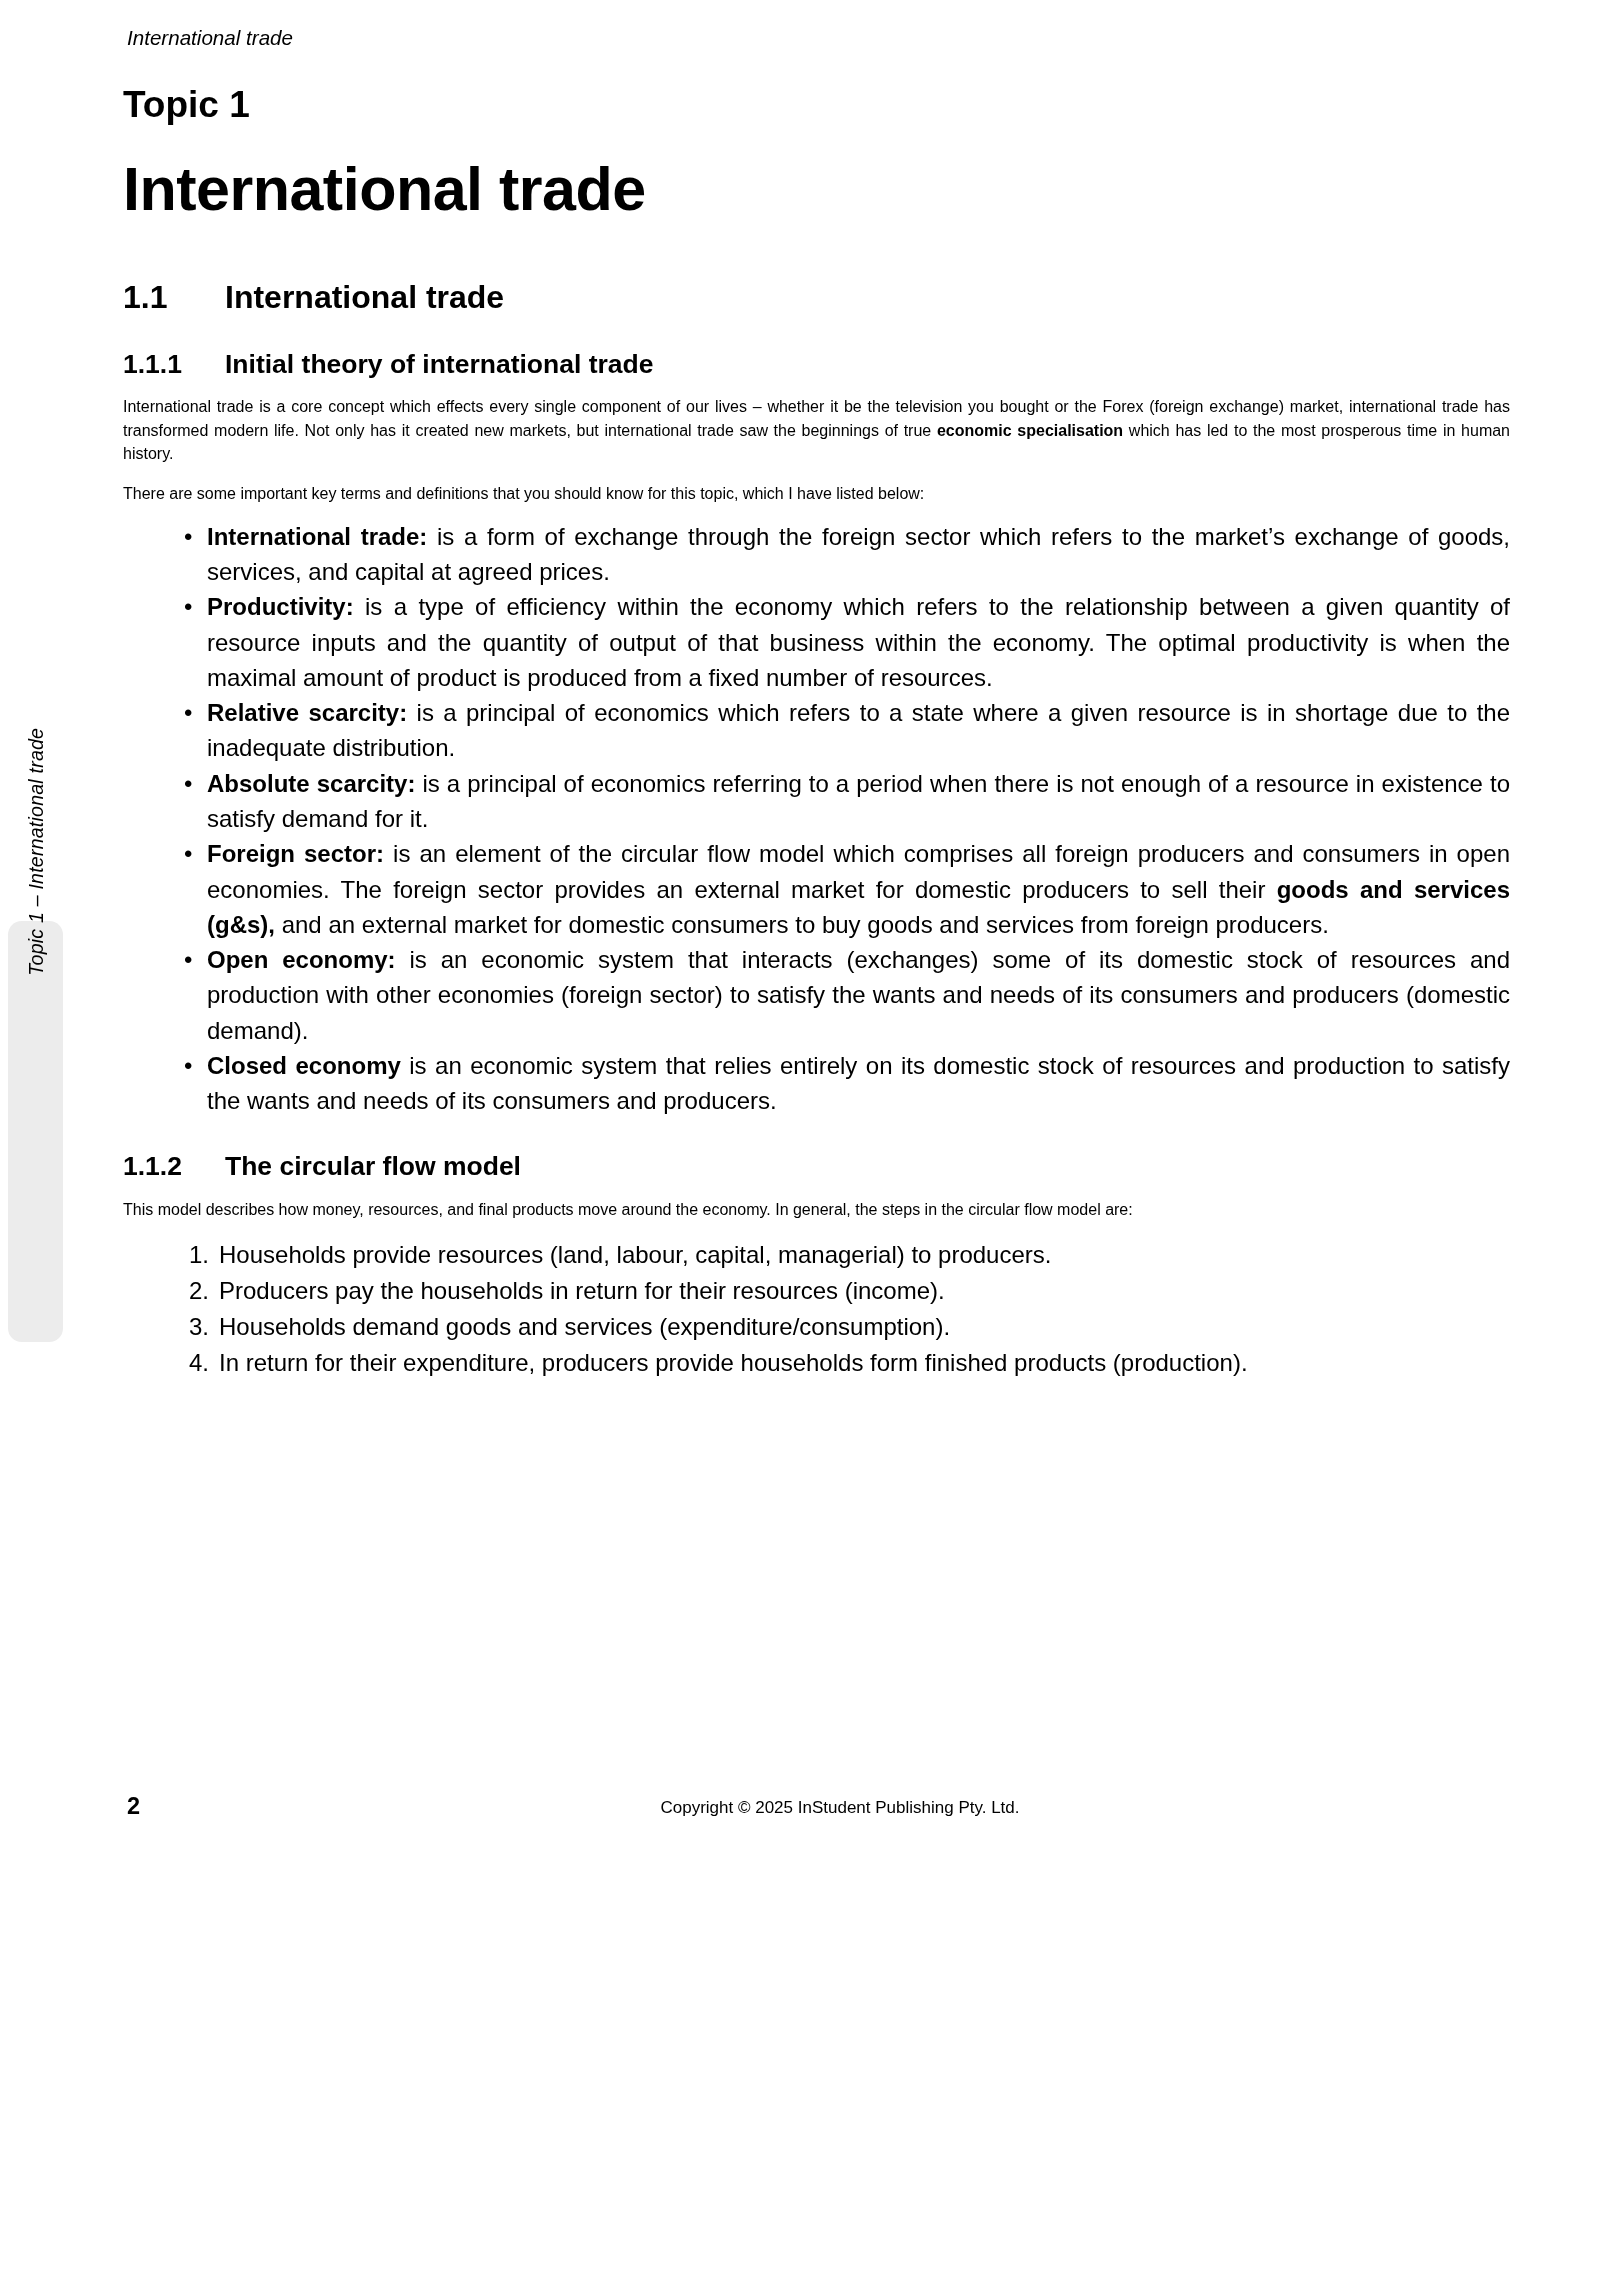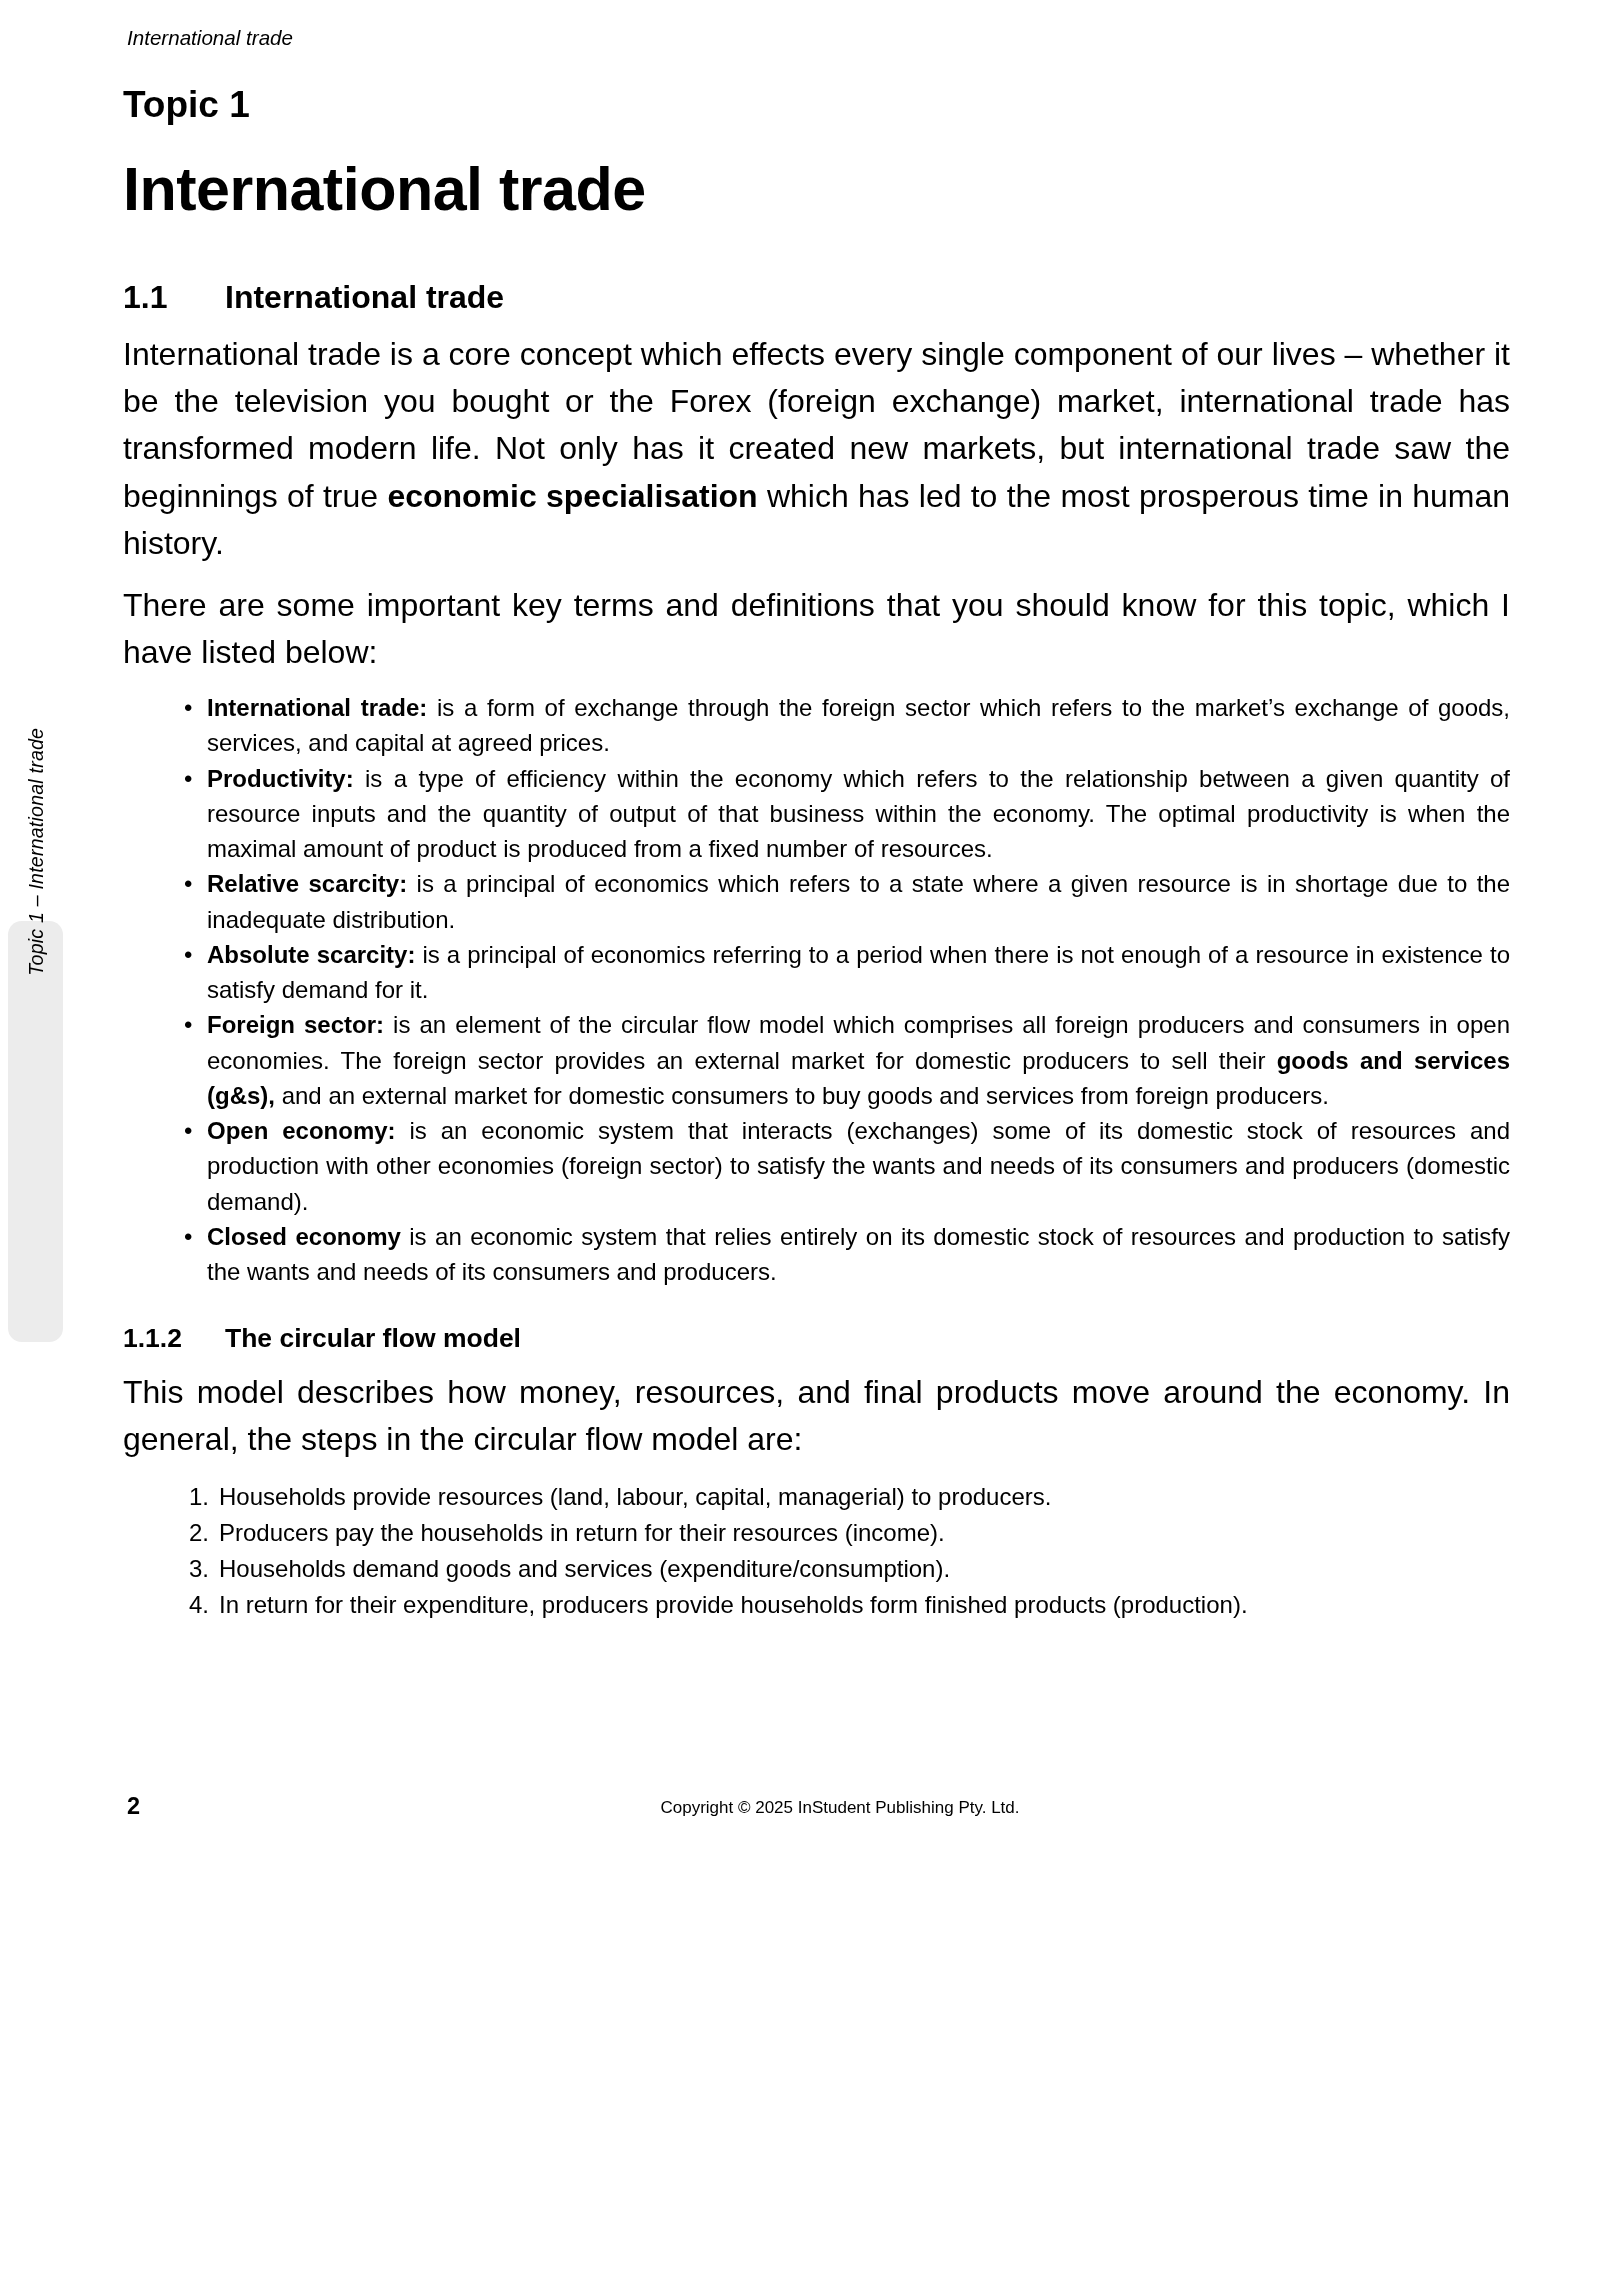--- a/index.html
+++ b/index.html
@@ -88,21 +88,21 @@
   }
   .h2 .num { width: 102px; flex: none; }
   .h3 {
     font-size: 26.5px;
     font-weight: bold;
     margin: 33px 0 0 0;
     display: flex;
   }
   .h3 .num { width: 102px; flex: none; }
   p.body {
-    font-size: 32px;
+    font-size: 16px;
     line-height: 1.47;
     text-align: justify;
     margin: 15.7px 0 0 0;
   }
   ul.bullets {
     margin: 13.7px 0 0 0;
     padding: 0 0 0 55px;
     list-style: none;
   }
   ul.bullets > li {
@@ -174,20 +174,24 @@
   <div class="content">
 
     <div class="topic-label">Topic 1</div>
     <h1 class="topic-title">International trade</h1>
 
     <div class="h2">
       <span class="num">1.1</span>
       <span>International trade</span>
     </div>
 
+    <div class="h3">
+      <span class="num">1.1.1</span>
+      <span>Initial theory of international trade</span>
+    </div>
 
     <p class="body"><span>International trade is a core concept which effects every single component of our lives – whether it be the television you bought or the Forex (foreign exchange) market, international trade has transformed modern life. Not only has it created new markets, but international trade saw the beginnings of true </span><b>economic specialisation</b><span> which has led to the most prosperous time in human history.</span></p>
 
     <p class="body">There are some important key terms and definitions that you should know for this topic, which I have listed below:</p>
 
     <ul class="bullets">
       <li><b>International trade:</b><span> is a form of exchange through the foreign sector which refers to the market’s exchange of goods, services, and capital at agreed prices.</span></li>
       <li><b>Productivity:</b><span> is a type of efficiency within the economy which refers to the relationship between a given quantity of resource inputs and the quantity of output of that business within the economy. The optimal productivity is when the maximal amount of product is produced from a fixed number of resources.</span></li>
       <li><b>Relative scarcity:</b><span> is a principal of economics which refers to a state where a given resource is in shortage due to the inadequate distribution.</span></li>
       <li><b>Absolute scarcity:</b><span> is a principal of economics referring to a period when there is not enough of a resource in existence to satisfy demand for it.</span></li>

